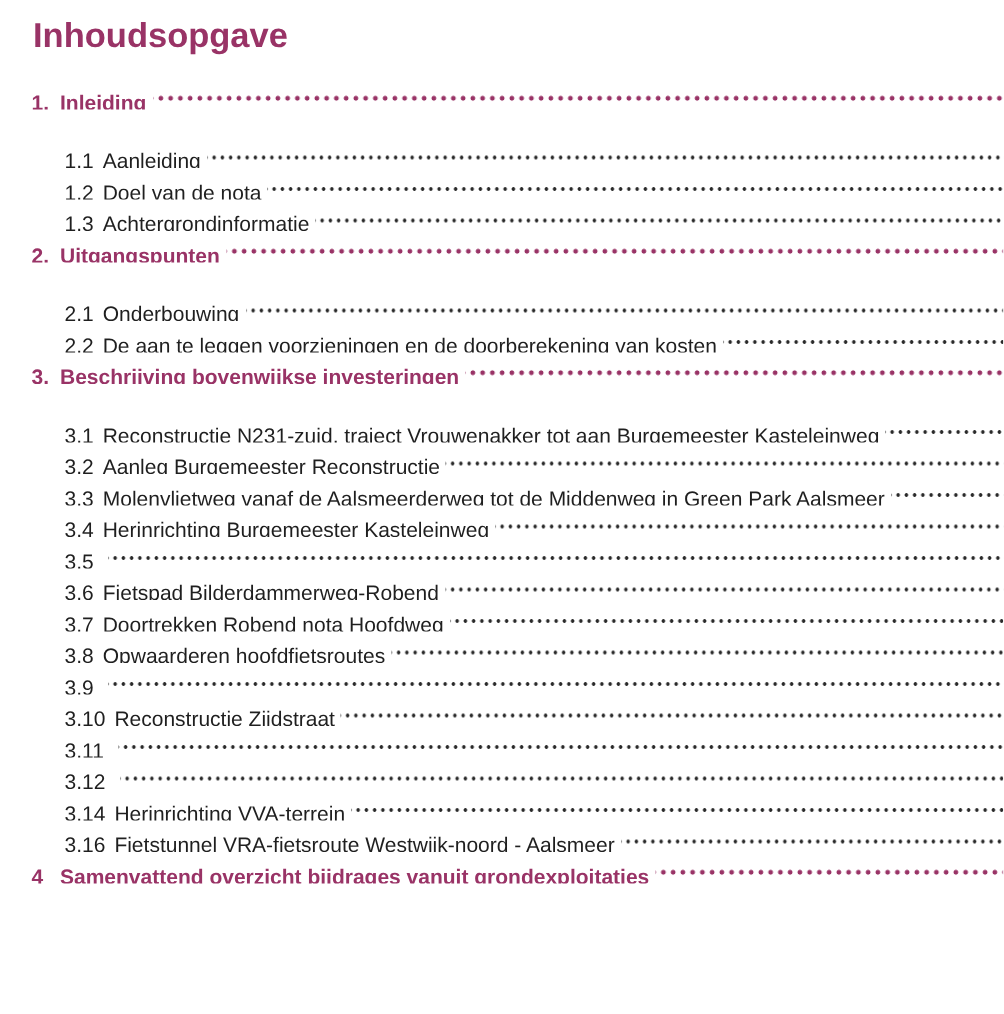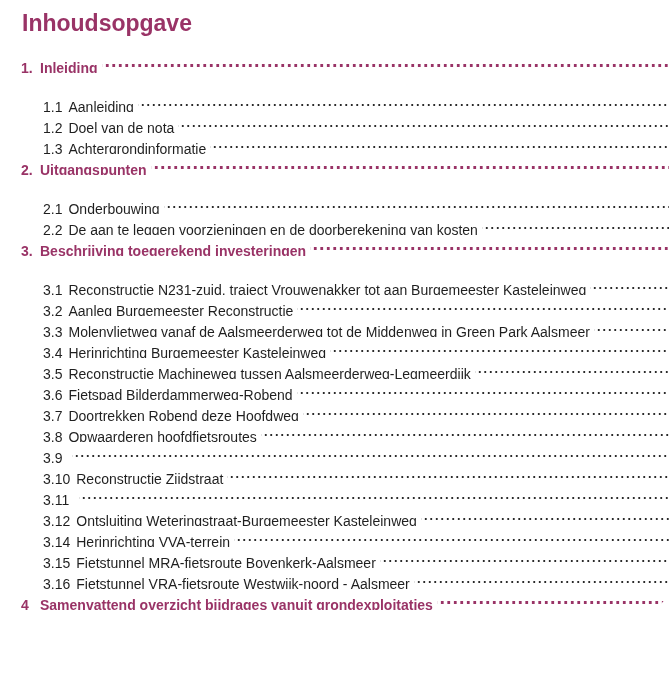--- a/index.html
+++ b/index.html
@@ -105,21 +105,21 @@
 
   <div class="toc-row item-row">
     <span class="num">2.2</span>
     <span class="label">De aan te leggen voorzieningen en de doorberekening van kosten</span>
     <span class="leader"></span>
   </div>
 
 </div>
   <div class="toc-row section-row">
     <span class="num">3.</span>
-    <span class="label">Beschrijving toegerekend investeringen</span>
+    <span class="label">Beschrijving bovenwijkse investeringen</span>
     <span class="leader"></span>
   </div>
 <div class="item-group">
   <div class="toc-row item-row">
     <span class="num">3.1</span>
     <span class="label">Reconstructie N231-zuid, traject Vrouwenakker tot aan Burgemeester Kasteleinweg</span>
     <span class="leader"></span>
   </div>
 
   <div class="toc-row item-row">
@@ -135,33 +135,32 @@
   </div>
 
   <div class="toc-row item-row">
     <span class="num">3.4</span>
     <span class="label">Herinrichting Burgemeester Kasteleinweg</span>
     <span class="leader"></span>
   </div>
 
   <div class="toc-row item-row">
     <span class="num">3.5</span>
-    <span class="label">Reconstructie Machineweg tussen Aalsmeerderweg-Legmeerdijk</span>
     <span class="leader"></span>
   </div>
 
   <div class="toc-row item-row">
     <span class="num">3.6</span>
     <span class="label">Fietspad Bilderdammerweg-Robend</span>
     <span class="leader"></span>
   </div>
 
   <div class="toc-row item-row">
     <span class="num">3.7</span>
-    <span class="label">Doortrekken Robend deze Hoofdweg</span>
+    <span class="label">Doortrekken Robend nota Hoofdweg</span>
     <span class="leader"></span>
   </div>
 
   <div class="toc-row item-row">
     <span class="num">3.8</span>
     <span class="label">Opwaarderen hoofdfietsroutes</span>
     <span class="leader"></span>
   </div>
 
   <div class="toc-row item-row">
@@ -175,36 +174,30 @@
     <span class="leader"></span>
   </div>
 
   <div class="toc-row item-row">
     <span class="num">3.11</span>
     <span class="leader"></span>
   </div>
 
   <div class="toc-row item-row">
     <span class="num">3.12</span>
-    <span class="label">Ontsluiting Weteringstraat-Burgemeester Kasteleinweg</span>
     <span class="leader"></span>
   </div>
 
 
   <div class="toc-row item-row">
     <span class="num">3.14</span>
     <span class="label">Herinrichting VVA-terrein</span>
     <span class="leader"></span>
   </div>
 
-  <div class="toc-row item-row">
-    <span class="num">3.15</span>
-    <span class="label">Fietstunnel MRA-fietsroute Bovenkerk-Aalsmeer</span>
-    <span class="leader"></span>
-  </div>
 
   <div class="toc-row item-row">
     <span class="num">3.16</span>
     <span class="label">Fietstunnel VRA-fietsroute Westwijk-noord - Aalsmeer</span>
     <span class="leader"></span>
   </div>
 </div>
   <div class="toc-row section-row">
     <span class="num">4</span>
     <span class="label">Samenvattend overzicht bijdrages vanuit grondexploitaties</span>

